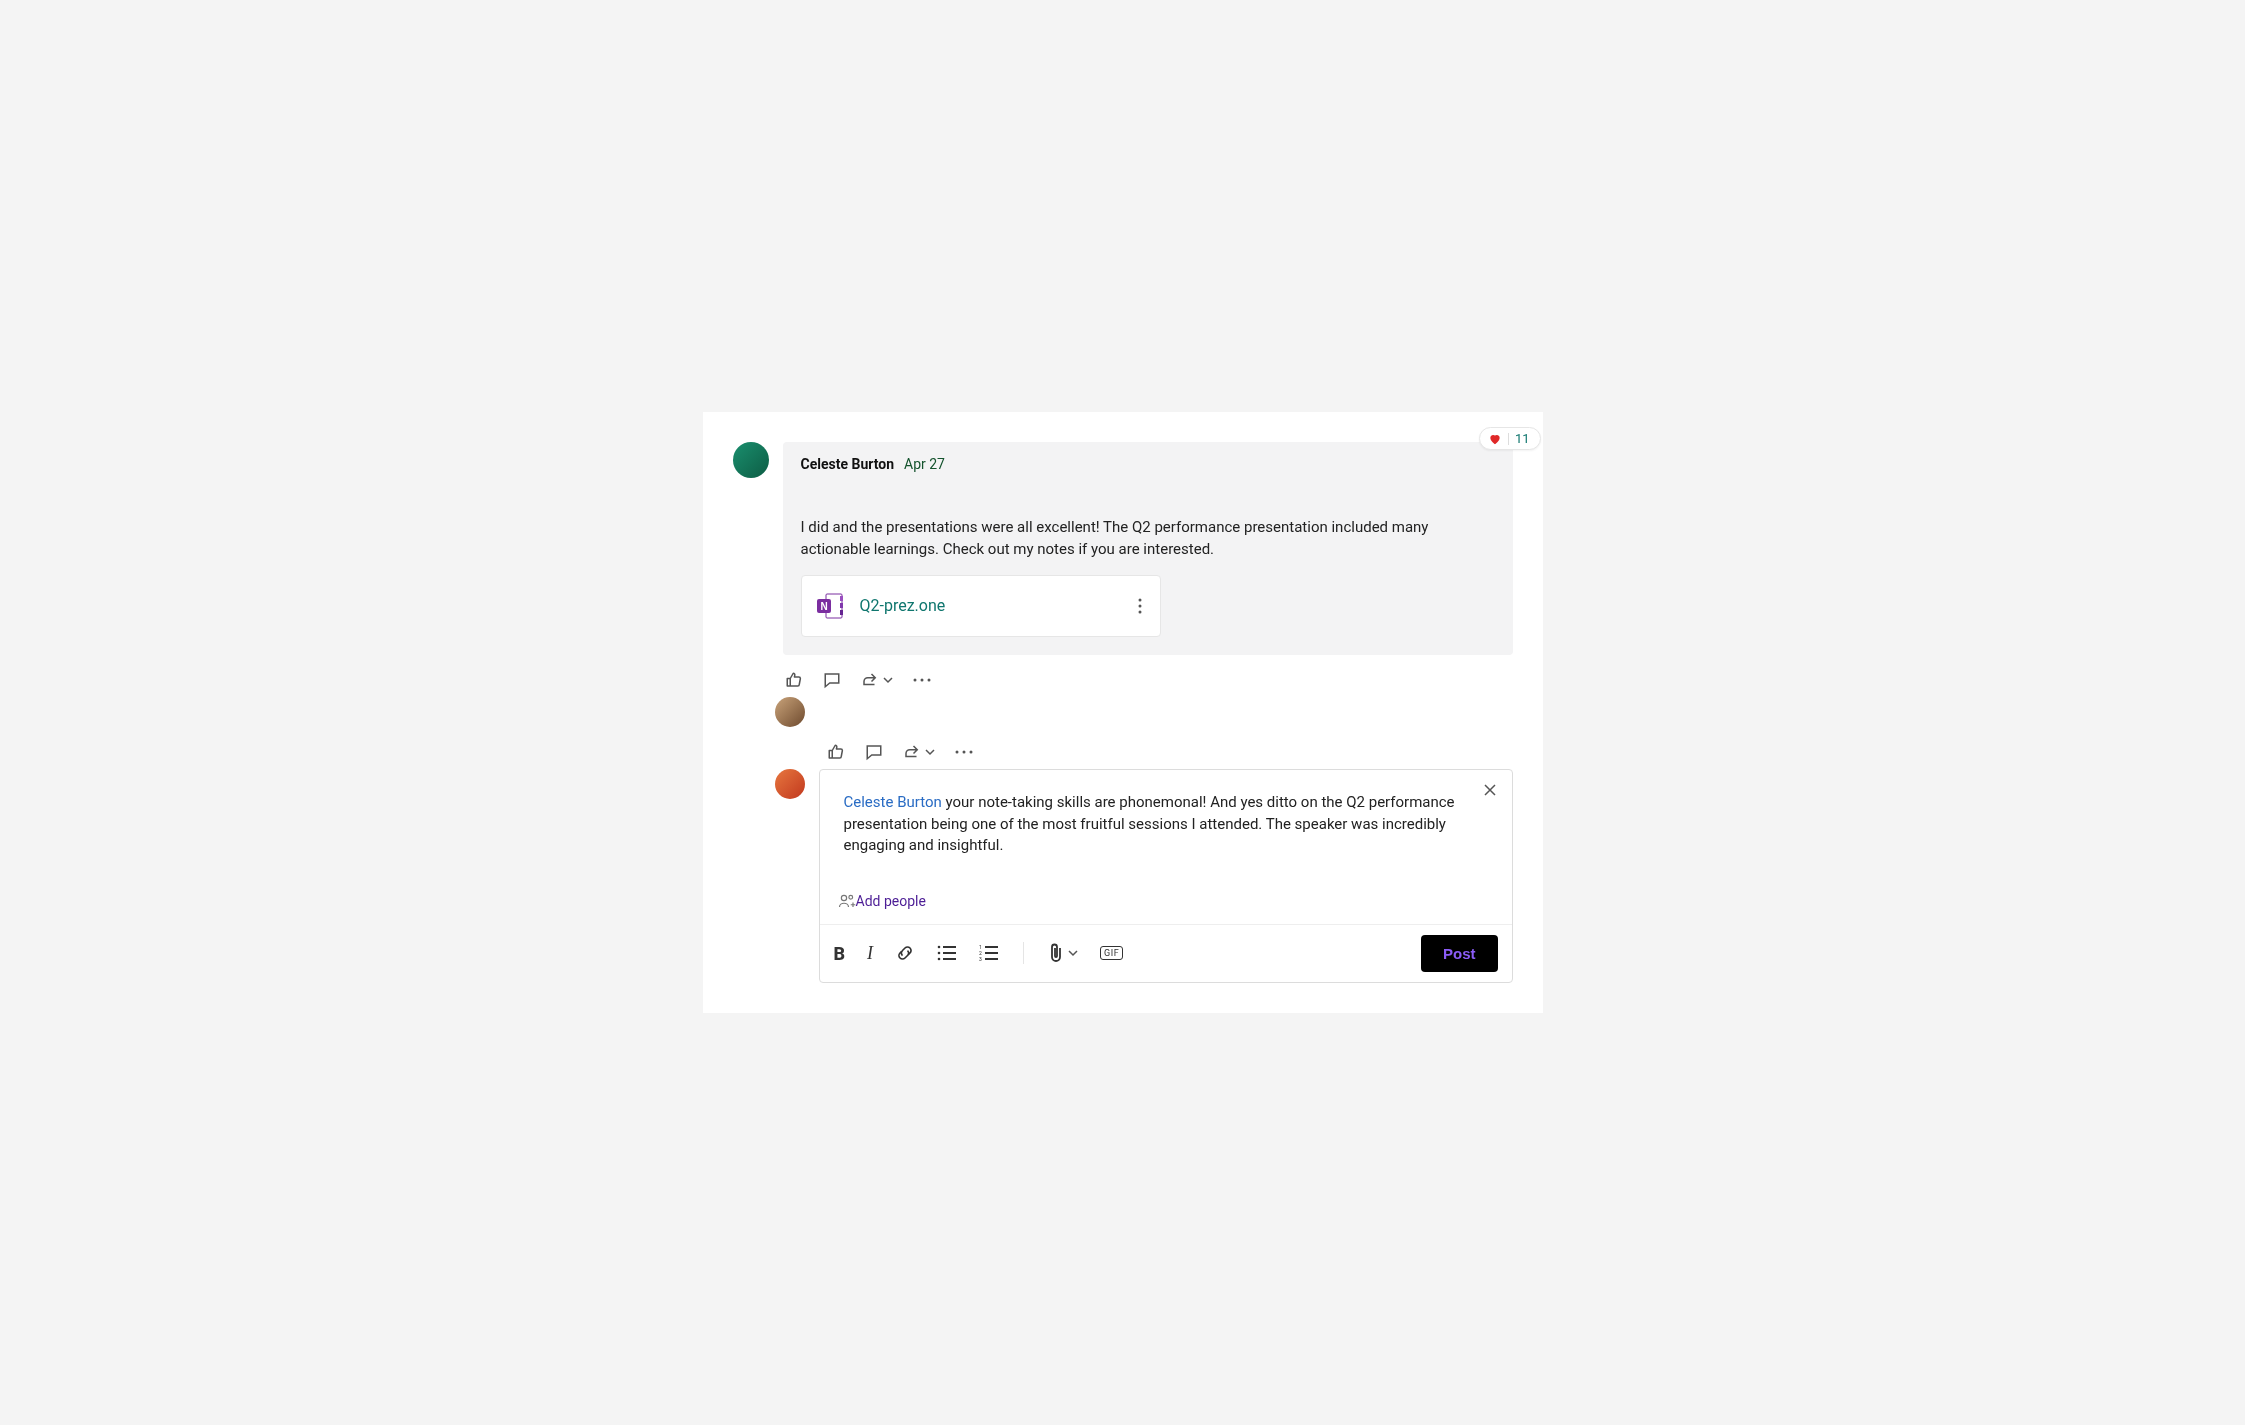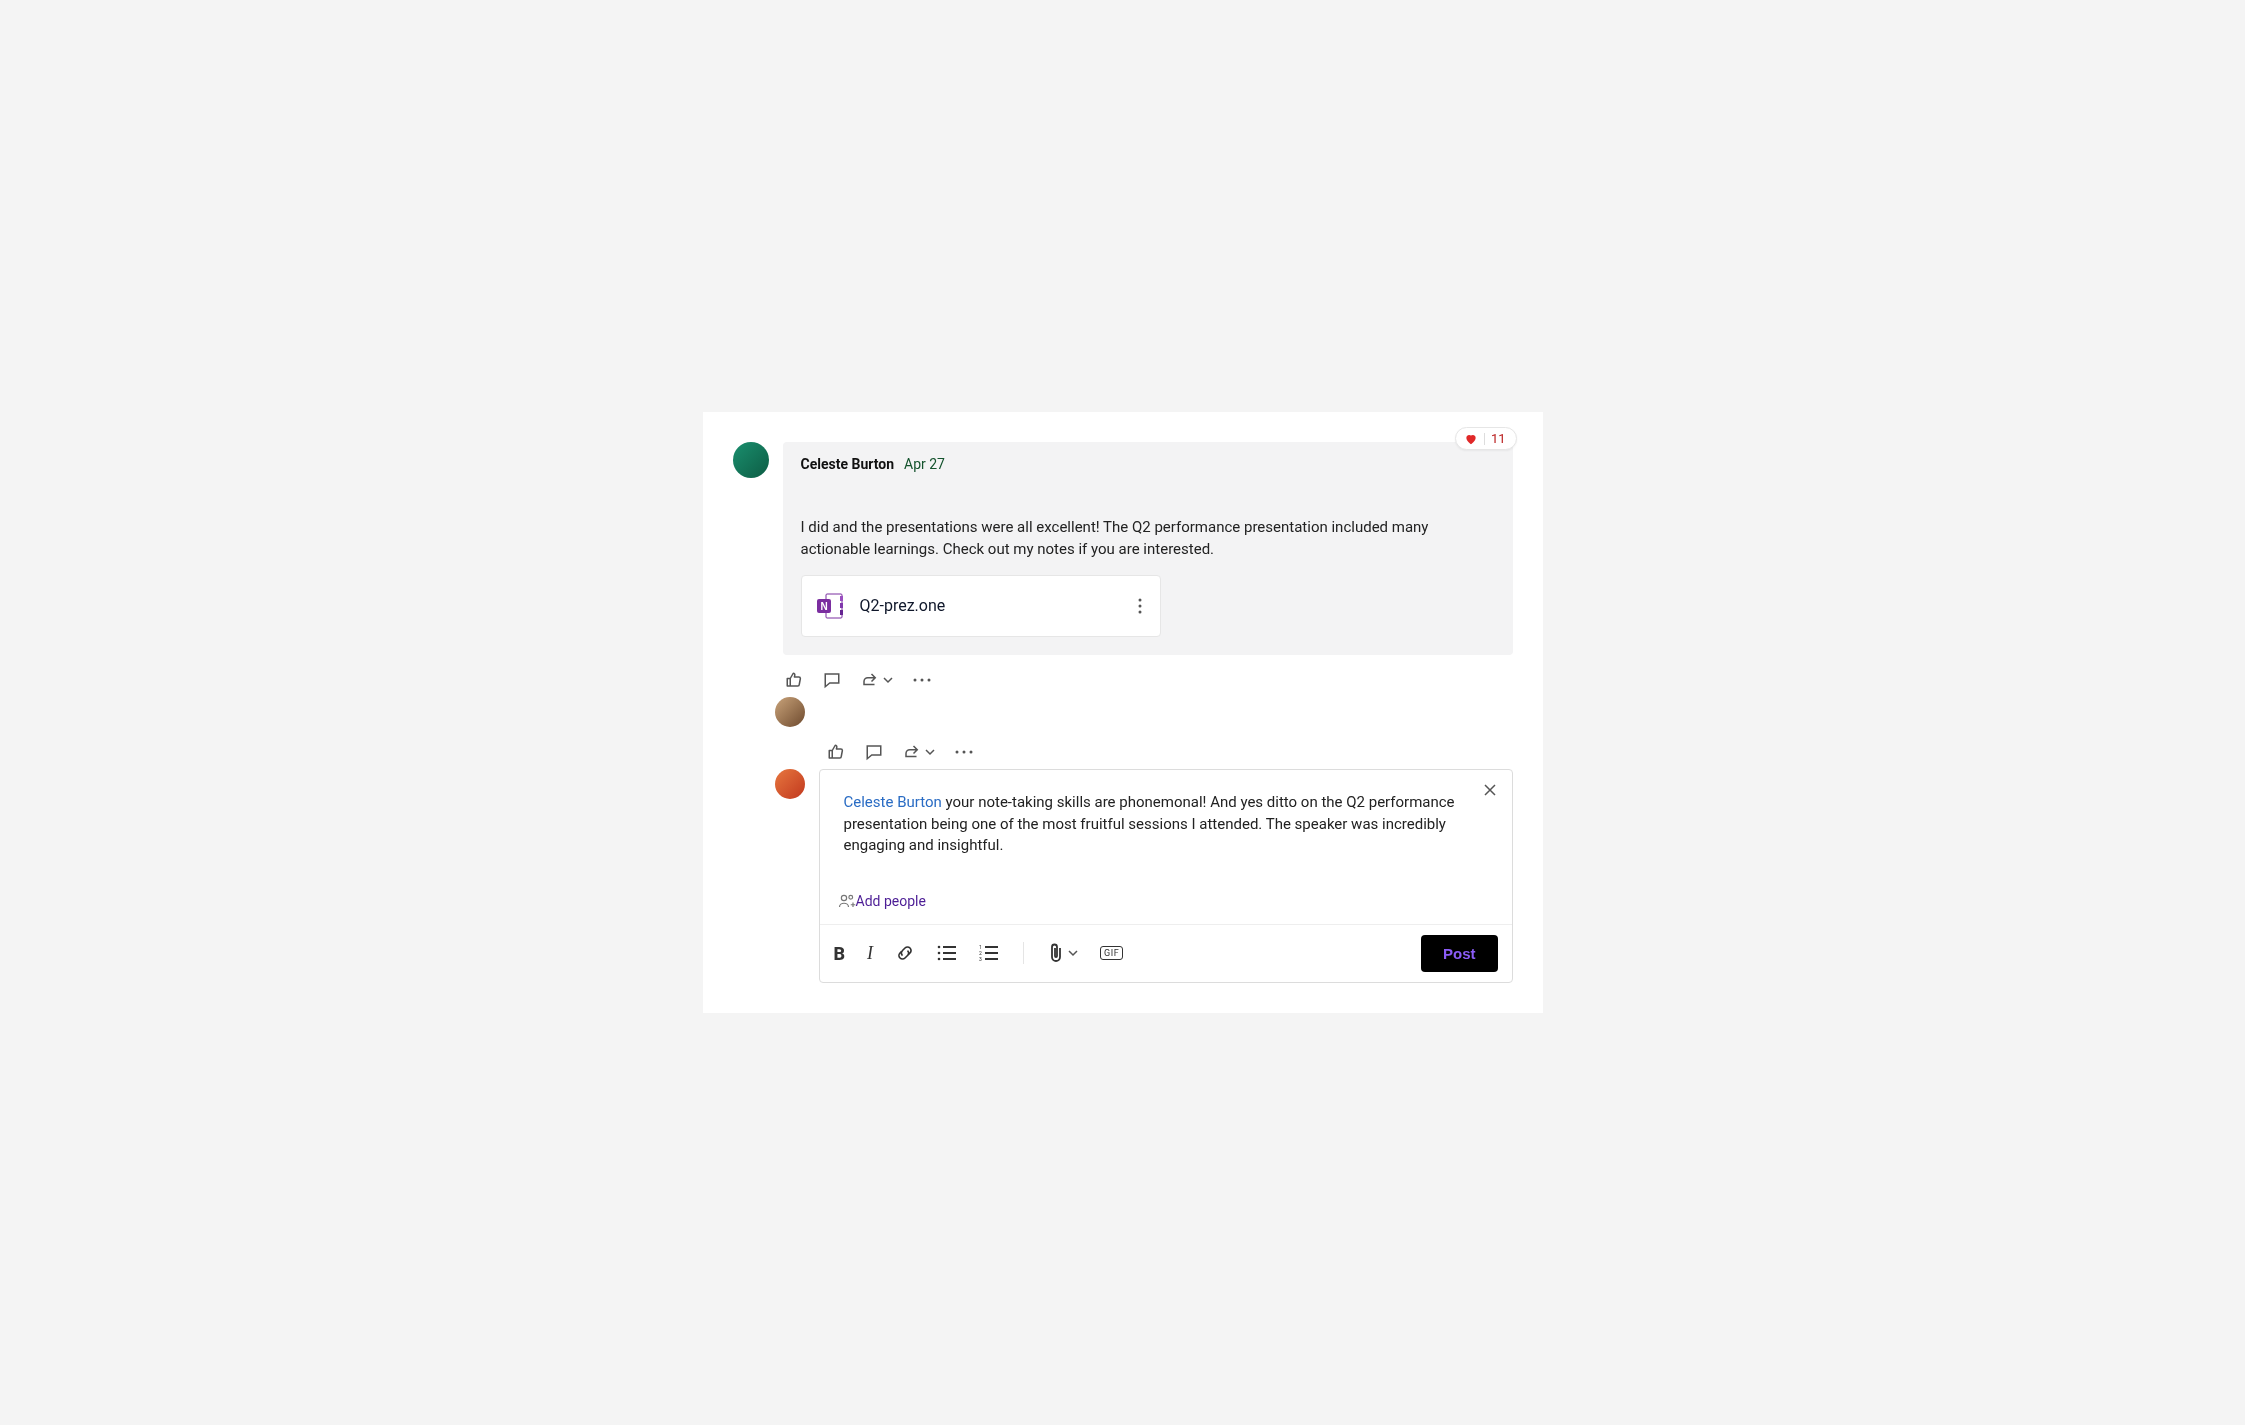--- a/index.html
+++ b/index.html
@@ -14,27 +14,27 @@
   .card {
     width:840px;
     background:#fff;
     position:relative;
     padding:30px 30px 30px 30px;
   }
 
   
   .reaction-pill {
     position:absolute;
-    top:15px; right:26px;
+    top:15px; right:2px;
     background:#fff;
     border:1px solid #e6e6e6;
     border-radius:16px;
     display:flex; align-items:center;
     padding:3px 10px 3px 8px;
-    font-size:13px; color:#b91c1c;
+    font-size:13px; color:#0f766e;
     gap:6px;
     box-shadow:0 1px 2px rgba(0,0,0,0.05);
   }
   .reaction-pill .heart { color:#e02828; }
   .reaction-pill .divider { width:1px; height:12px; background:#ddd; }
 
   
   .post {
     display:flex;
     gap:14px;
@@ -66,21 +66,21 @@
     border:1px solid #e6e6e6;
     border-radius:4px;
     display:flex; align-items:center;
     padding:14px 12px;
     gap:14px;
     max-width:360px;
   }
   .attachment .icon-box {
     width:32px; height:32px; display:flex; align-items:center; justify-content:center;
   }
-  .attachment .fname { font-size:16px; color:#0f172a; flex:1; }
+  .attachment .fname { font-size:16px; color:#0f766e; flex:1; }
   .attachment .kebab { color:#555; padding:4px 6px; cursor:pointer; }
 
   
   .actions {
     display:flex; gap:20px; align-items:center;
     padding:8px 0 8px 52px;
     color:#555;
   }
   .post.reply + .actions, .actions.reply { padding-left:94px; }
   .actions .ab { cursor:pointer; display:flex; align-items:center; gap:4px; }

